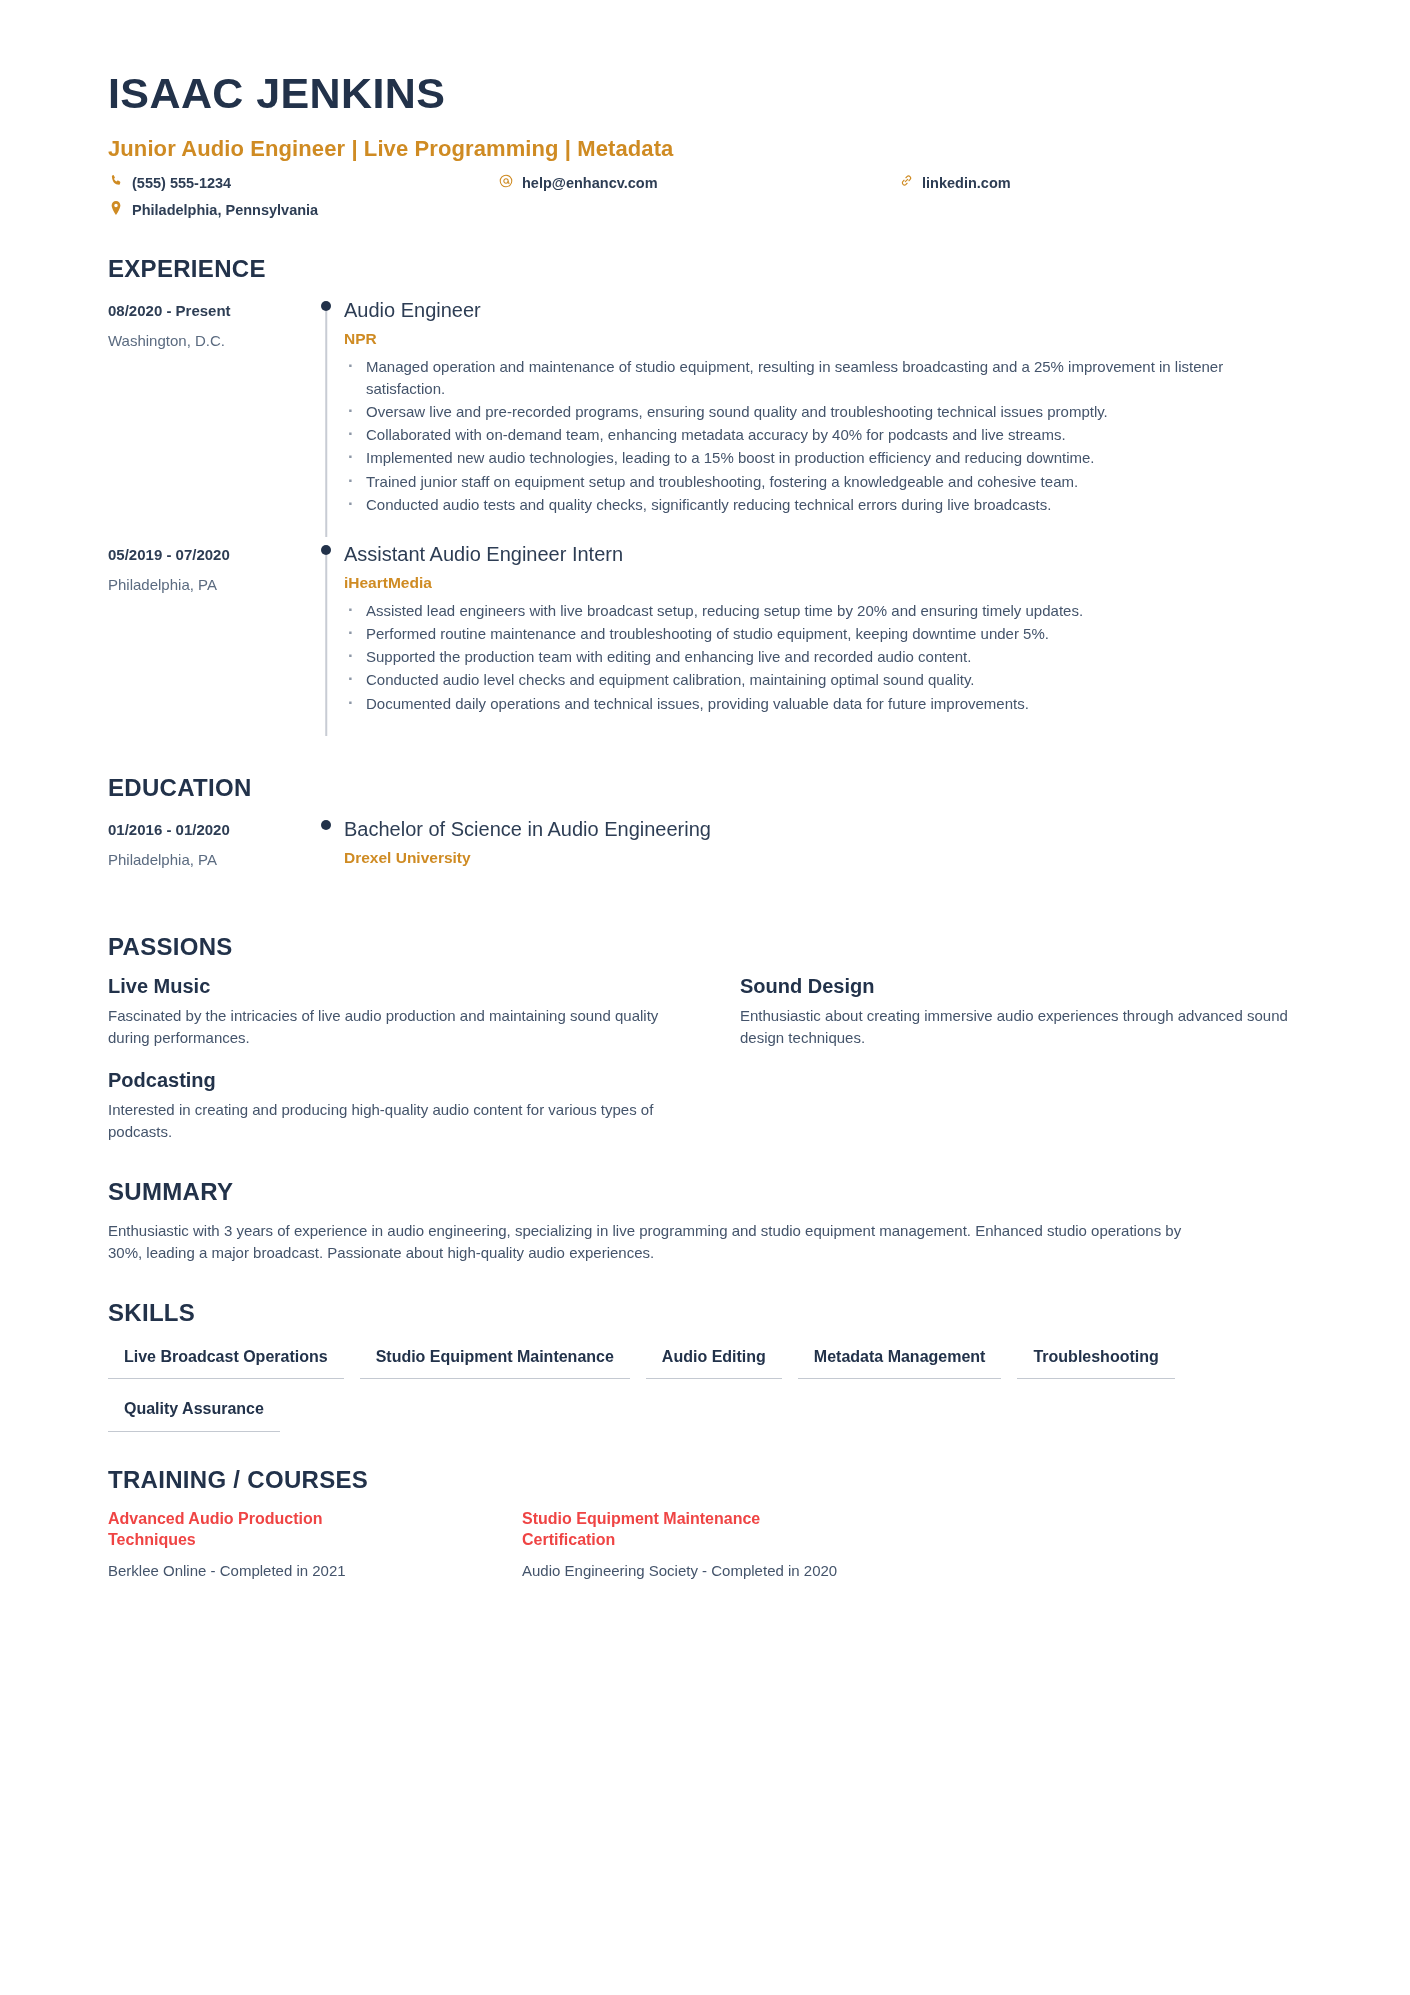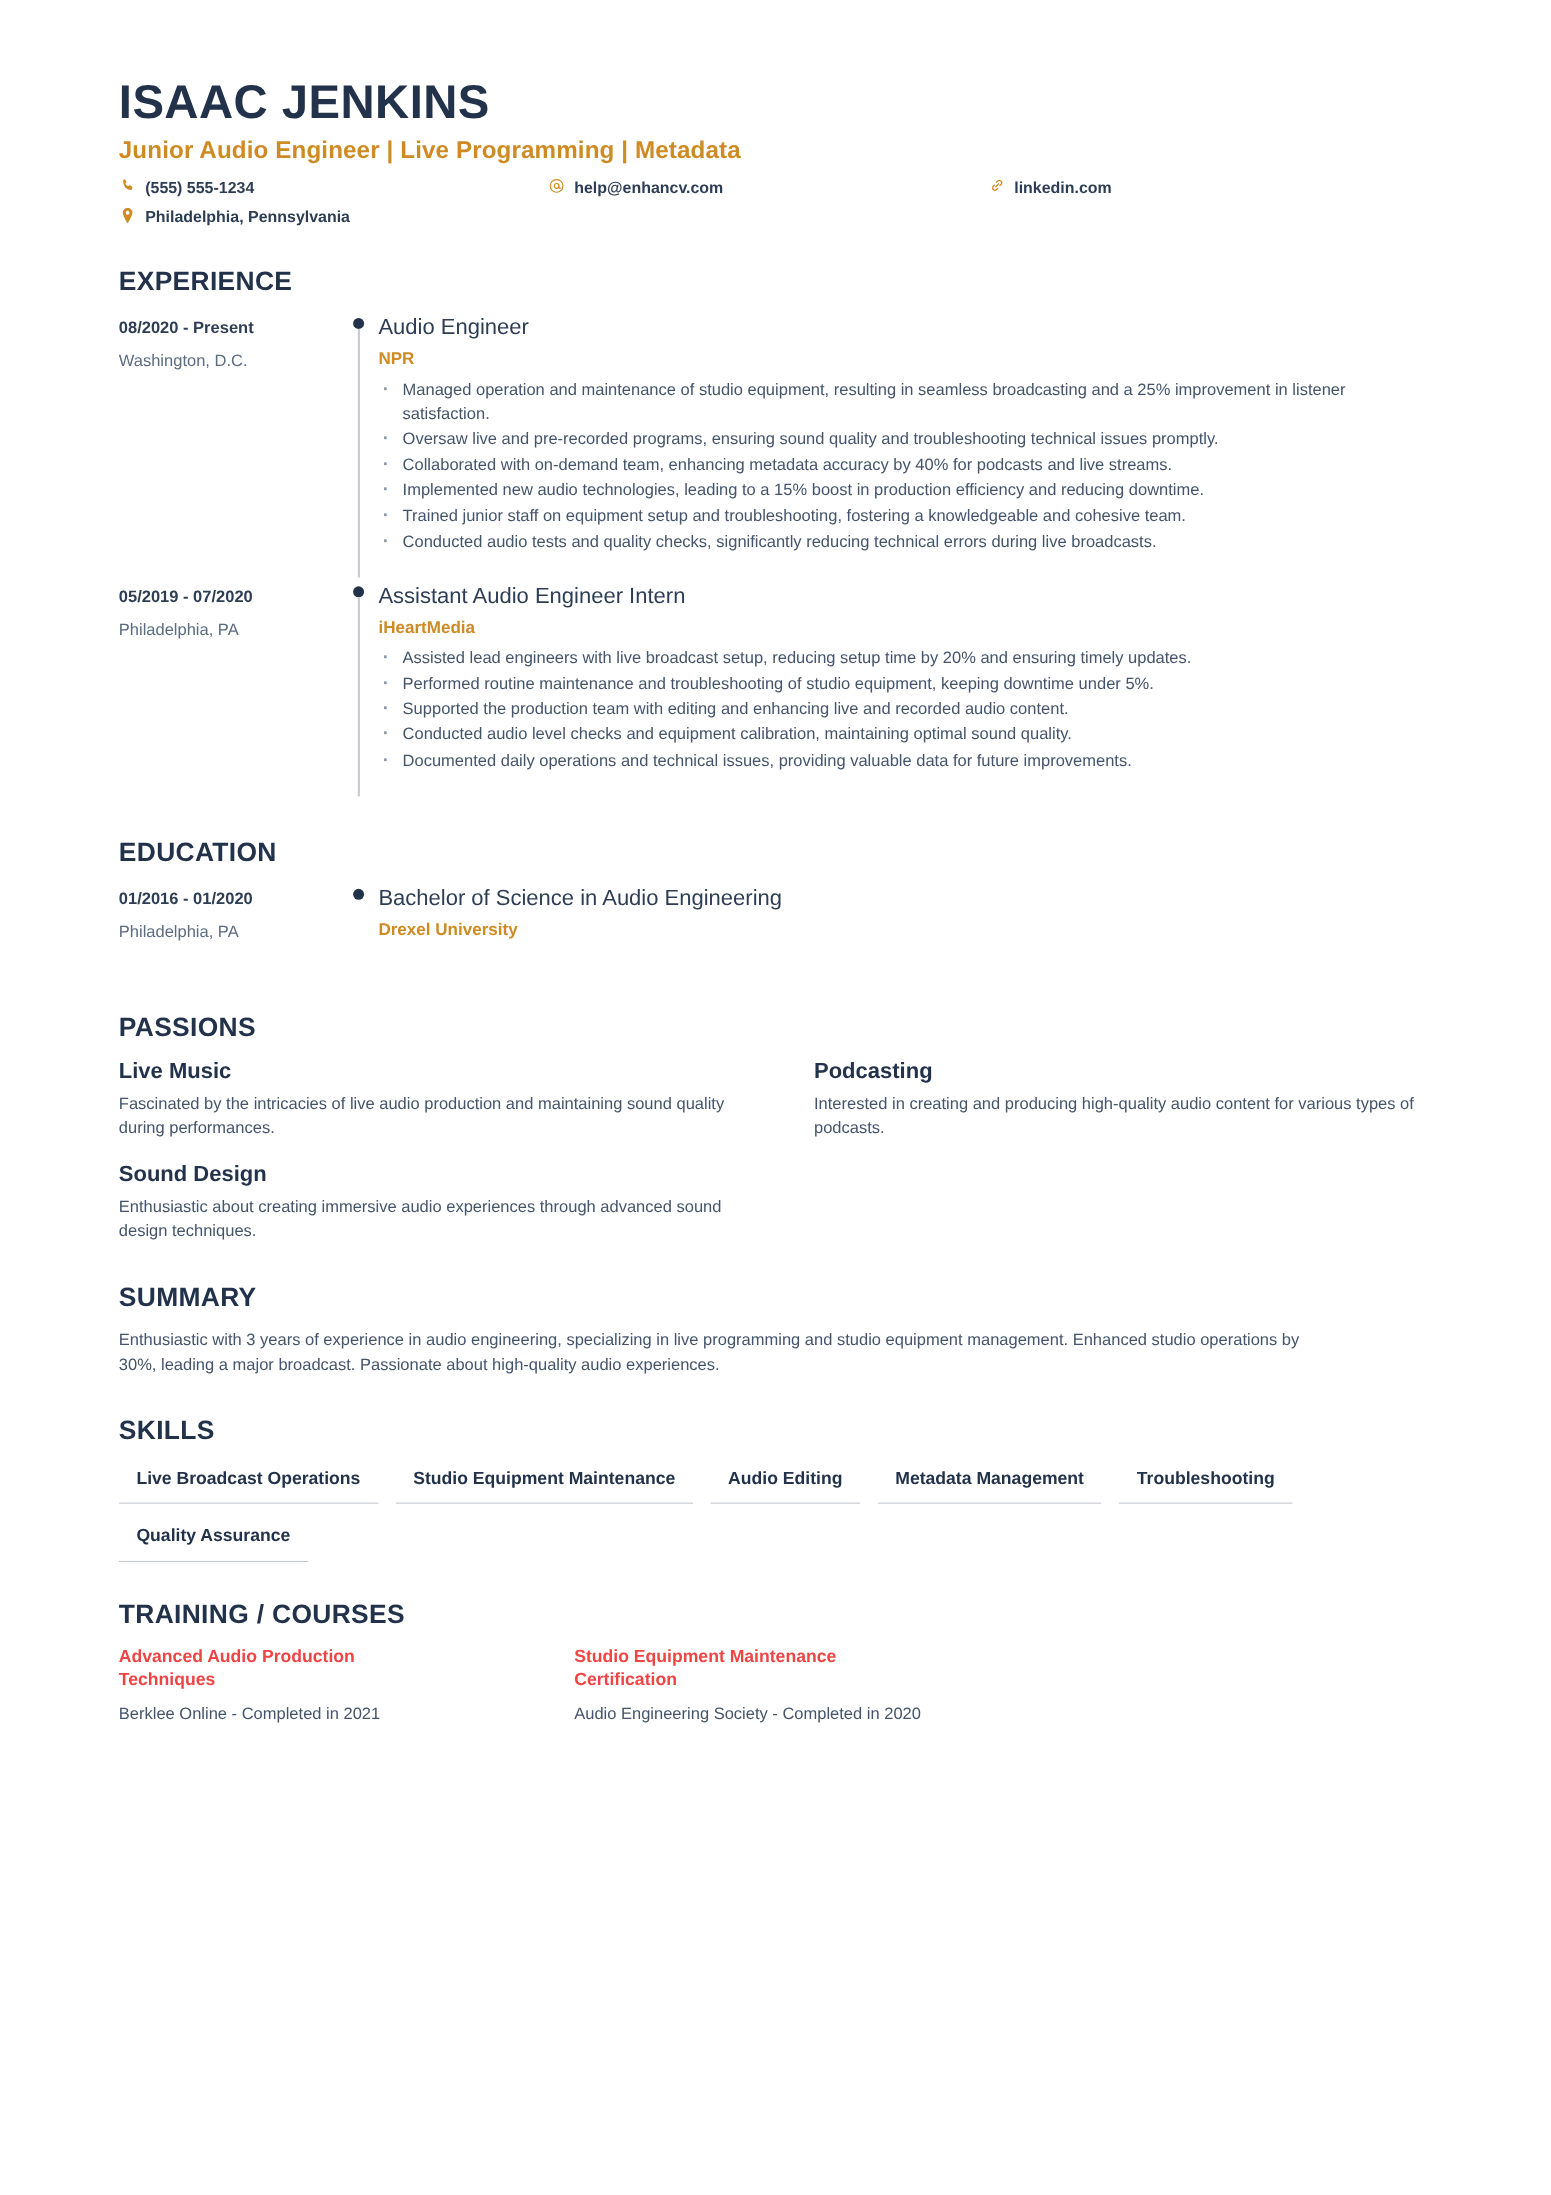--- a/index.html
+++ b/index.html
@@ -24,21 +24,21 @@
     position: relative;
   }
 
   
   .name {
     font-size: 43px;
     font-weight: bold;
     letter-spacing: 0.4px;
     color: #22324a;
     line-height: 1.08;
-    margin-bottom: 8px;
+    margin-bottom: 20px;
   }
   .headline {
     font-size: 22px;
     font-weight: bold;
     color: #cf8b23;
     letter-spacing: 0.1px;
     margin-bottom: 12px;
   }
 
   .contact-grid {
@@ -377,26 +377,26 @@
   </div>
 
   <div class="section">
     <div class="section-title">PASSIONS</div>
     <div class="passions-grid">
       <div>
         <div class="passion-title">Live Music</div>
         <div class="passion-desc">Fascinated by the intricacies of live audio production and maintaining sound quality during performances.</div>
       </div>
       <div>
+        <div class="passion-title">Sound Design</div>
+        <div class="passion-desc">Enthusiastic about creating immersive audio experiences through advanced sound design techniques.</div>
+      </div>
+      <div>
         <div class="passion-title">Podcasting</div>
         <div class="passion-desc">Interested in creating and producing high-quality audio content for various types of podcasts.</div>
-      </div>
-      <div>
-        <div class="passion-title">Sound Design</div>
-        <div class="passion-desc">Enthusiastic about creating immersive audio experiences through advanced sound design techniques.</div>
       </div>
     </div>
   </div>
 
   <div class="section">
     <div class="section-title">SUMMARY</div>
     <div class="summary-text">Enthusiastic with 3 years of experience in audio engineering, specializing in live programming and studio equipment management. Enhanced studio operations by 30%, leading a major broadcast. Passionate about high-quality audio experiences.</div>
   </div>
 
   <div class="section">

